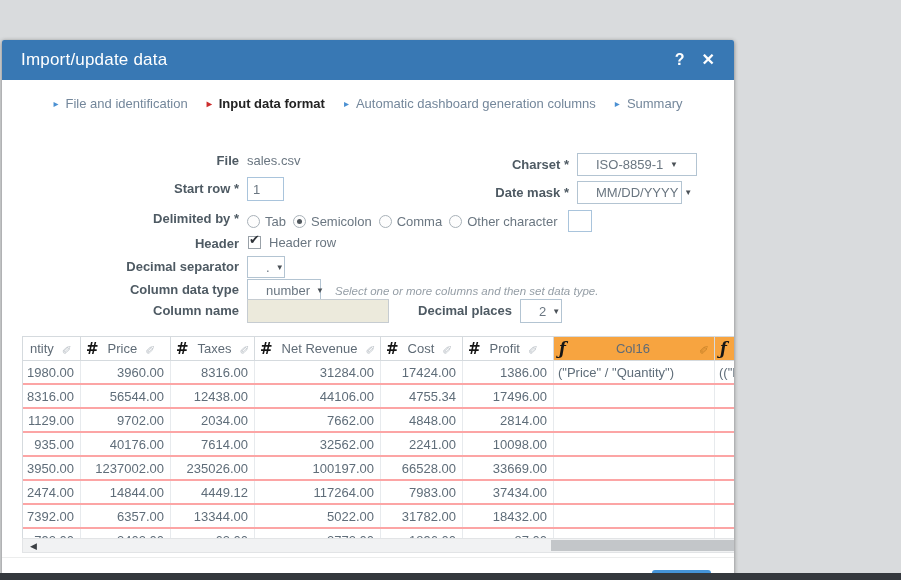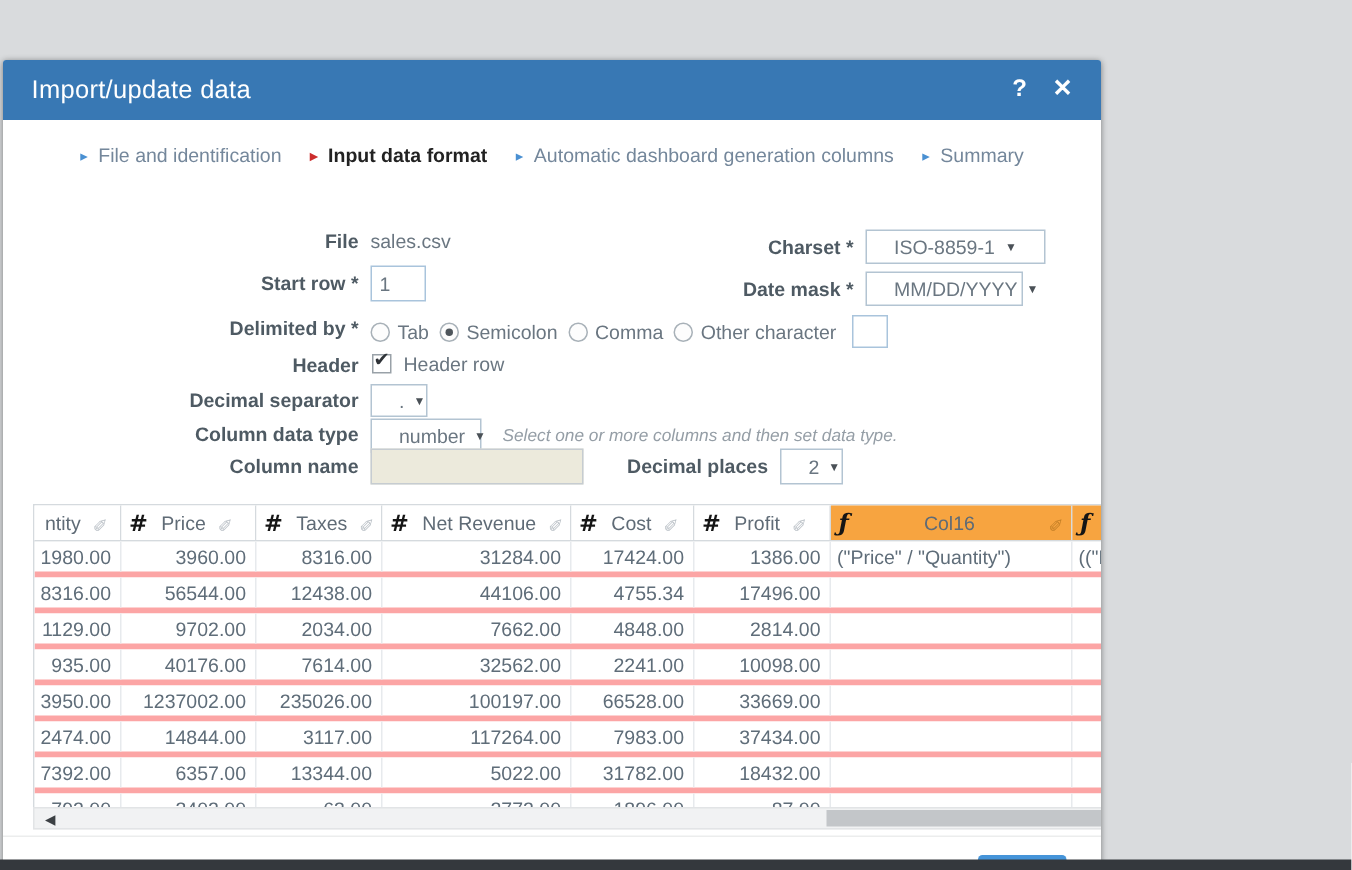--- a/index.html
+++ b/index.html
@@ -51,21 +51,21 @@
   .hcell:last-child{border-right:none;}
   .hcell.formula{background:#f7a440;}
   .hlabel{margin-left:9px;}
   .hcell.formula .hlabel{flex:1;text-align:center;}
   .hcell.nolabelicon .hlabel{margin-left:2px;}
   .icon-num{font-weight:bold;color:#151515;font-size:15px;font-family:"DejaVu Sans",sans-serif;}
   .icon-f{font-family:"DejaVu Serif",serif;font-style:italic;font-weight:bold;font-size:16px;color:#151515;}
   .pencil{color:#bcc2c8;font-size:12px;margin-left:8px;display:inline-block;transform:scaleY(-1);}
   .hcell.formula .pencil{color:#c68127;}
   .gbody{height:177px;overflow:hidden;}
-  .grow{display:flex;height:24px;border-bottom:4px solid #fca5a5;box-sizing:border-box;background:#fff;}
+  .grow{display:flex;height:24px;border-bottom:2px solid #fca5a5;box-sizing:border-box;background:#fff;}
   .gcell{border-right:1px solid #e7eaed;box-sizing:border-box;font-size:13px;color:#5f6d79;
          display:flex;align-items:center;overflow:hidden;white-space:nowrap;}
   .gcell:last-child{border-right:none;}
   .gcell.num{justify-content:flex-end;padding-right:6px;}
   .gcell.text{padding-left:4px;}
   
   .hcell:nth-child(1),.gcell:nth-child(1){width:58px;flex:0 0 58px;}
   .hcell:nth-child(2),.gcell:nth-child(2){width:90px;flex:0 0 90px;}
   .hcell:nth-child(3),.gcell:nth-child(3){width:84px;flex:0 0 84px;}
   .hcell:nth-child(4),.gcell:nth-child(4){width:126px;flex:0 0 126px;}
@@ -285,21 +285,21 @@
             <div class="gcell num">235026.00</div>
             <div class="gcell num">100197.00</div>
             <div class="gcell num">66528.00</div>
             <div class="gcell num">33669.00</div>
             <div class="gcell text"></div>
             <div class="gcell text"></div>
           </div>
           <div class="grow">
             <div class="gcell num">2474.00</div>
             <div class="gcell num">14844.00</div>
-            <div class="gcell num">3117.00</div>
+            <div class="gcell num">4449.12</div>
             <div class="gcell num">117264.00</div>
             <div class="gcell num">7983.00</div>
             <div class="gcell num">37434.00</div>
             <div class="gcell text"></div>
             <div class="gcell text"></div>
           </div>
           <div class="grow">
             <div class="gcell num">7392.00</div>
             <div class="gcell num">6357.00</div>
             <div class="gcell num">13344.00</div>

